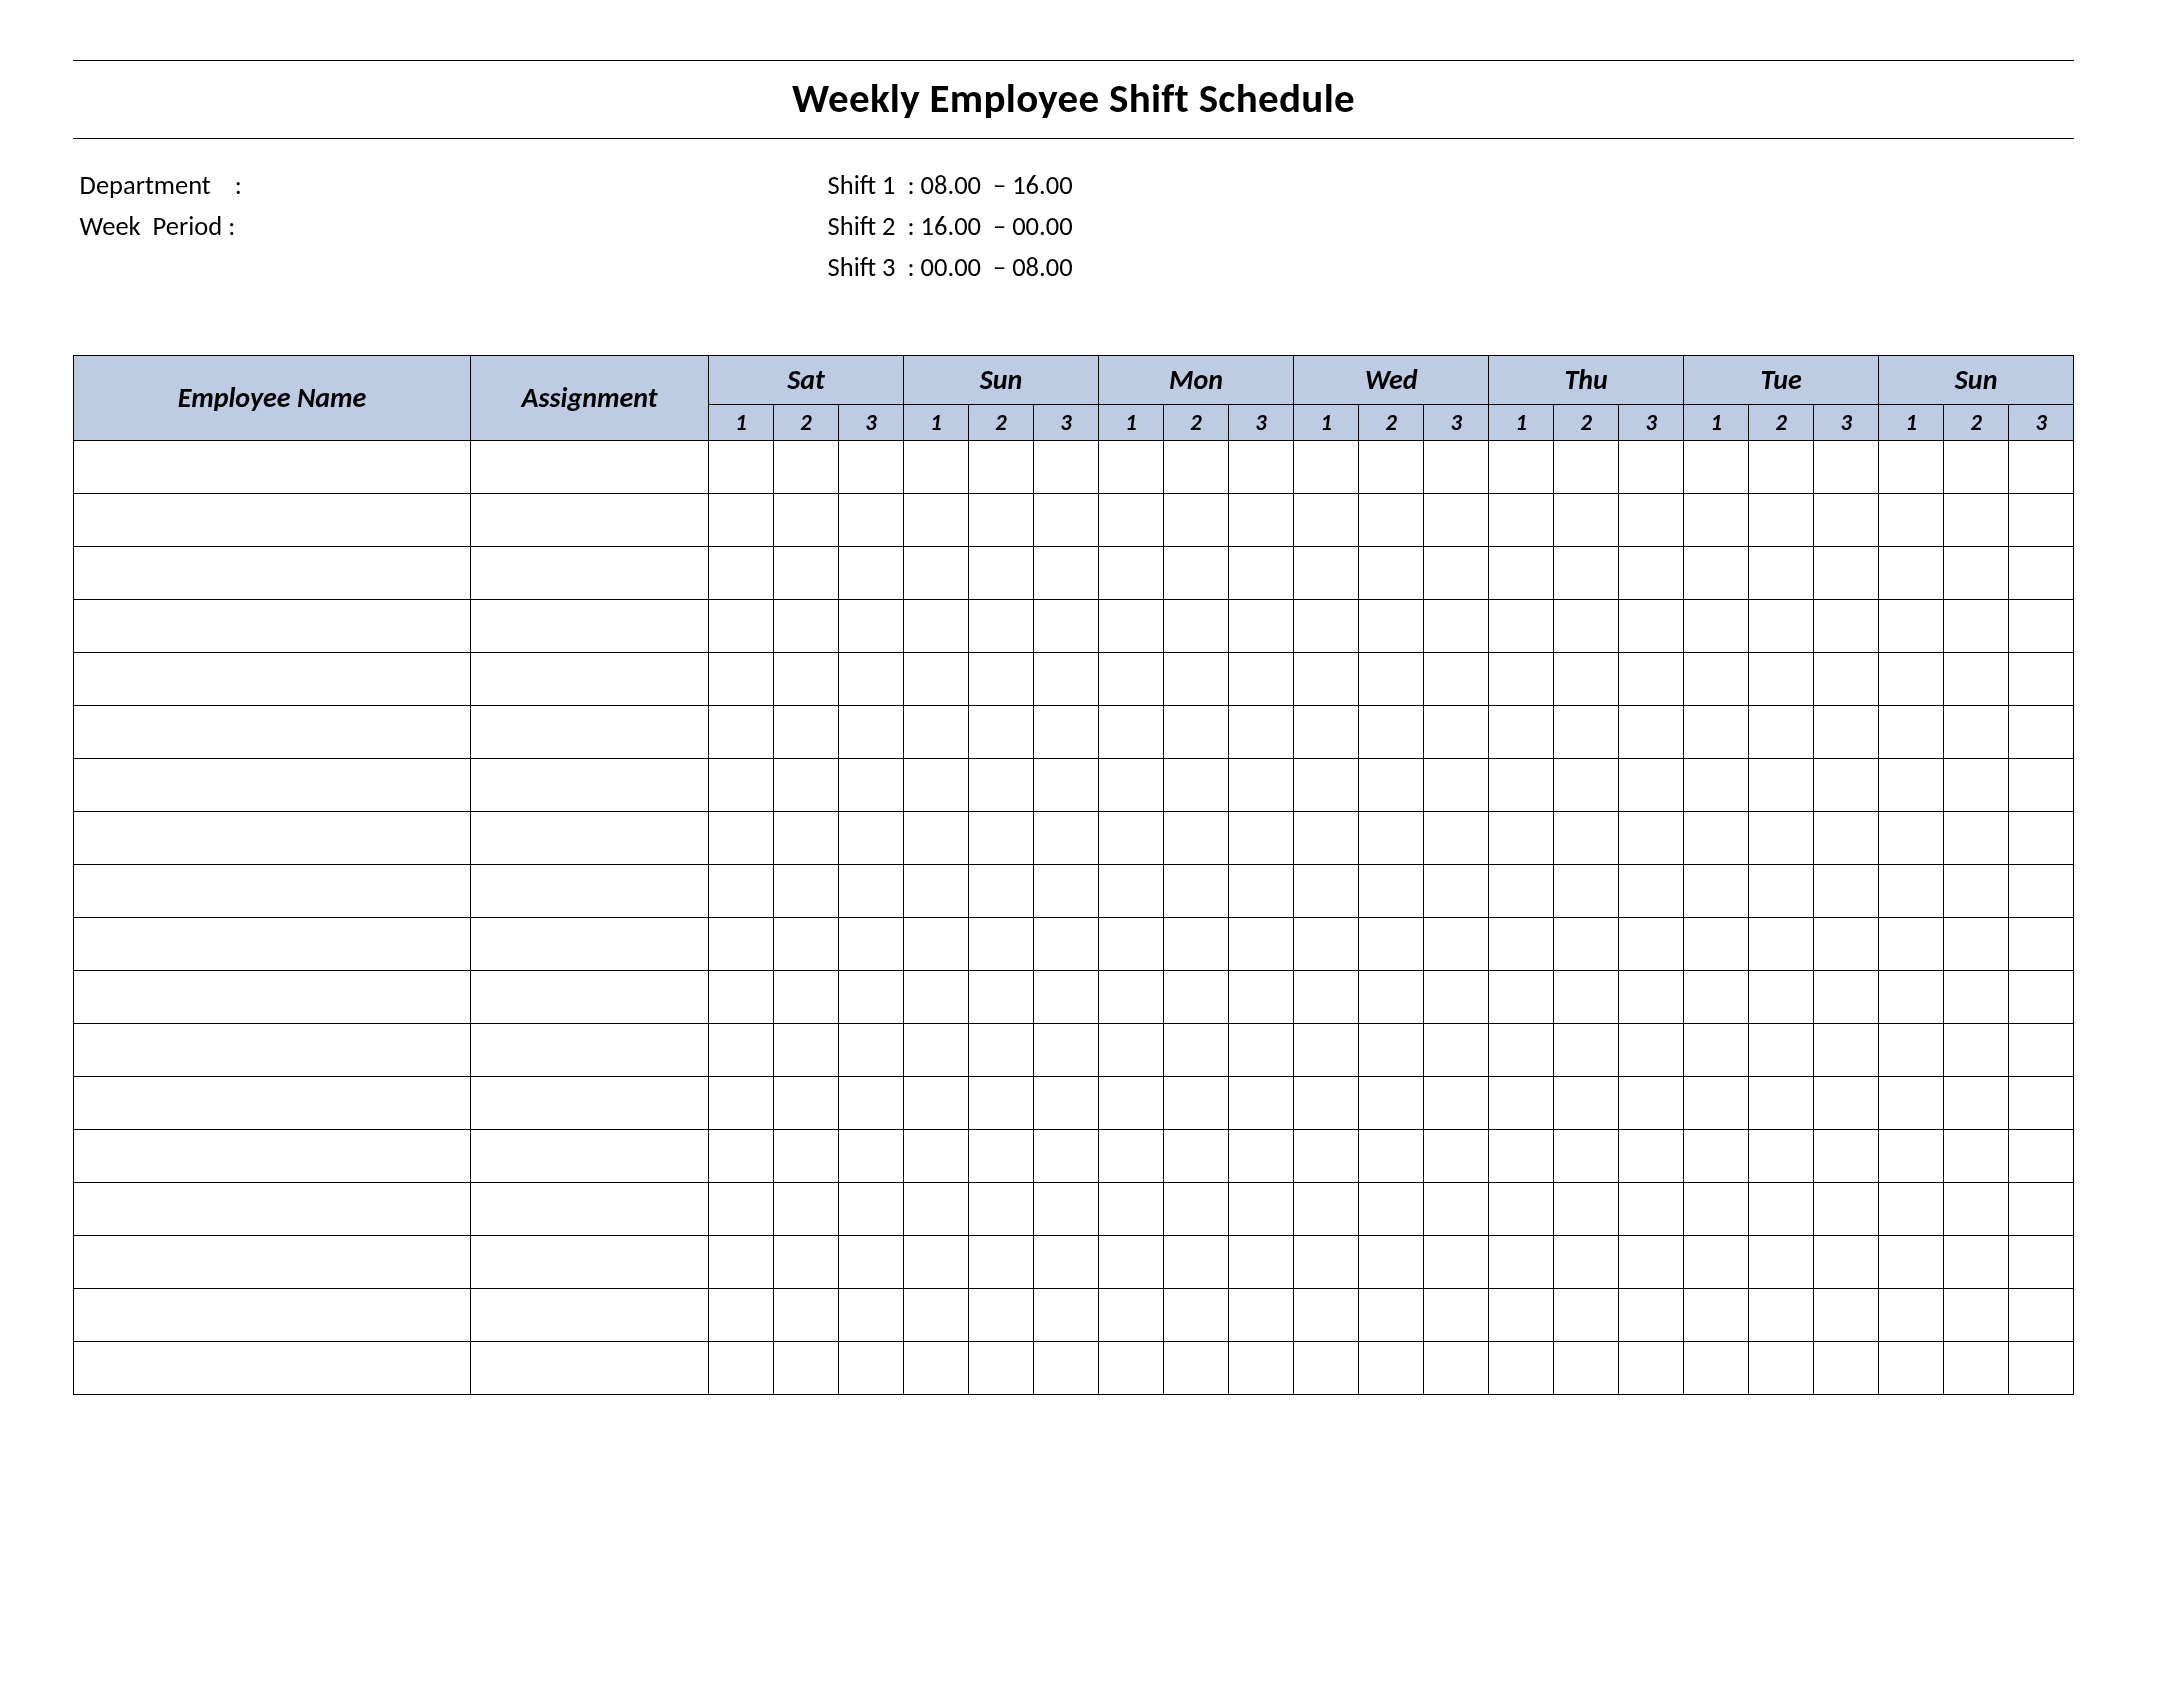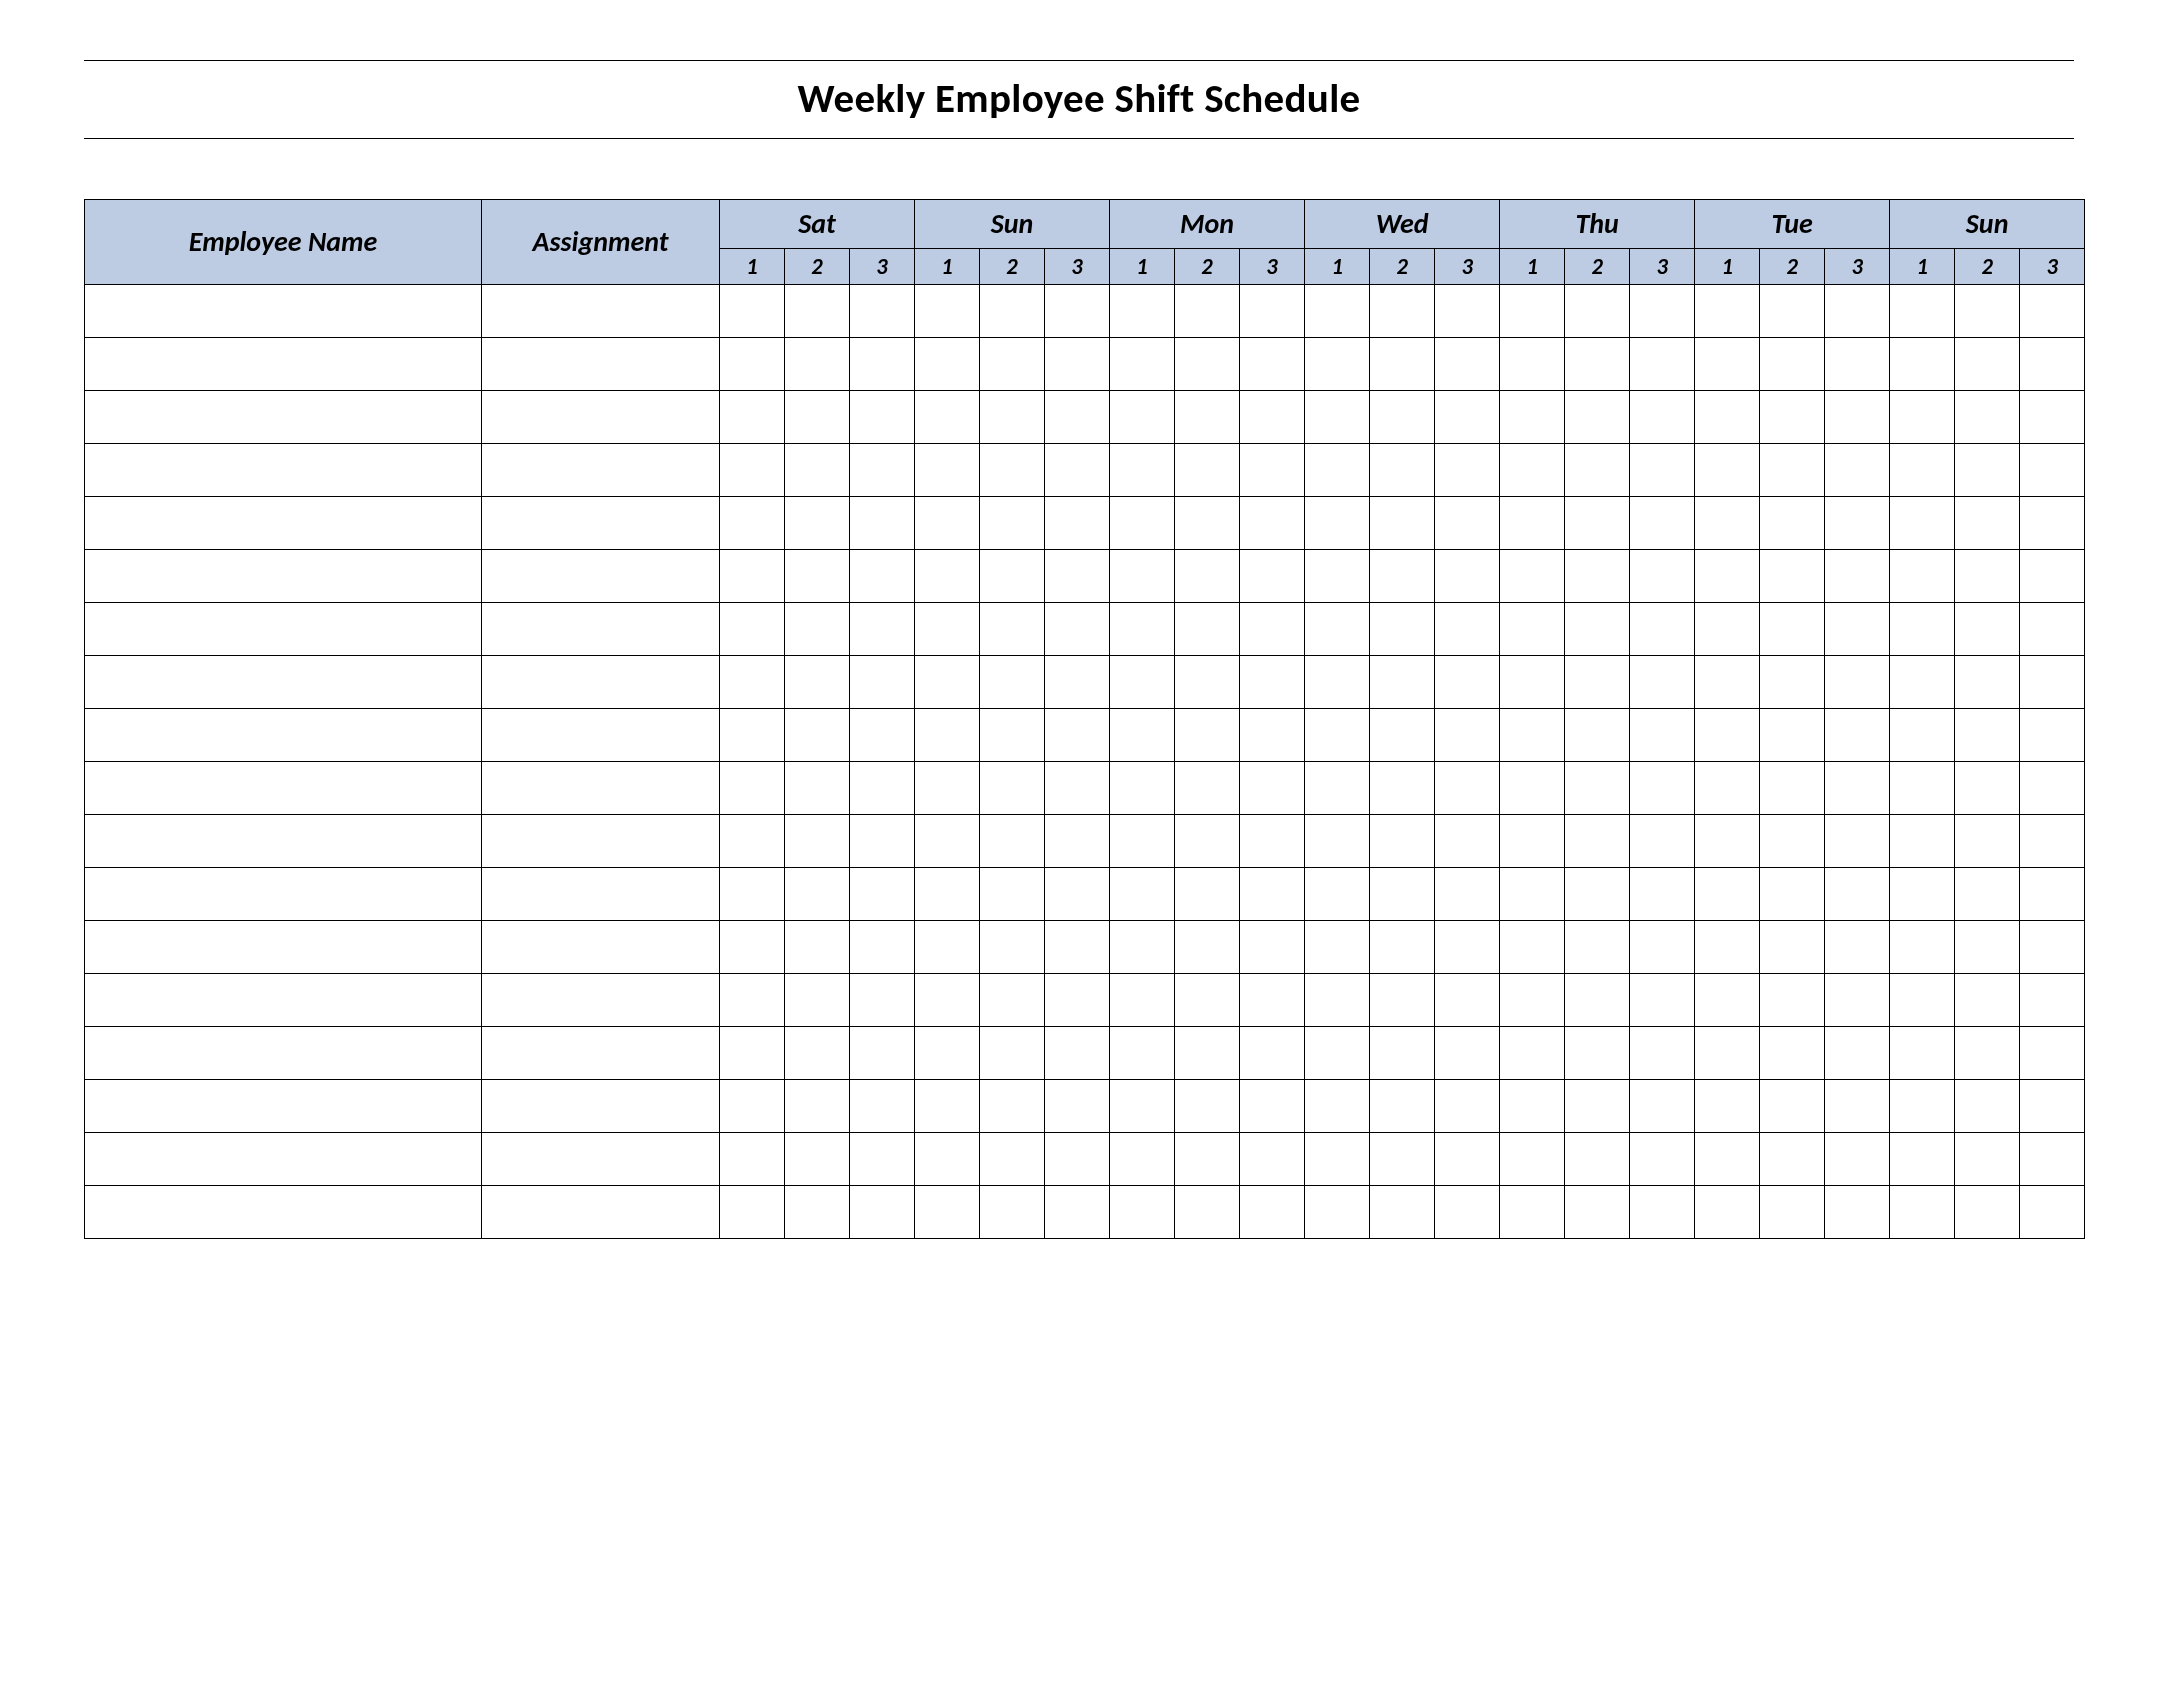--- a/index.html
+++ b/index.html
@@ -7,21 +7,20 @@
     margin: 0;
     padding: 0;
     width: 2183px;
     height: 1687px;
     background: #ffffff;
     font-family: "Calibri", "Segoe UI", Arial, sans-serif;
     color: #000;
   }
   .page {
     padding: 60px 109px 73px 73px;
-    margin-left: 11px;
   }
   .title-band {
     border-top: 1.3px solid #000;
     border-bottom: 1.3px solid #000;
     text-align: center;
     padding: 12px 0 14.6px 0;
   }
   .title-band h1 {
     margin: 0;
     font-size: 41px;
@@ -75,20 +74,31 @@
 </style>
 </head>
 <body>
 
 <div class="page">
 
   <div class="title-band">
     <h1>Weekly Employee Shift Schedule</h1>
   </div>
 
+  <div class="meta">
+    <div class="meta-left">
+      <div class="meta-row"><span>Department    :</span></div>
+      <div class="meta-row"><span>Week  Period :</span></div>
+    </div>
+    <div class="meta-right">
+      <div class="meta-row"><span>Shift 1  : 08.00  – 16.00</span></div>
+      <div class="meta-row"><span>Shift 2  : 16.00  – 00.00</span></div>
+      <div class="meta-row"><span>Shift 3  : 00.00  – 08.00</span></div>
+    </div>
+  </div>
 
   <div class="sched-wrap">
     <table class="sched">
       <colgroup>
         <col class="emp">
           <col class="asn">
         <col class="shf">
           <col class="shf">
           <col class="shf">
         <col class="shf">

